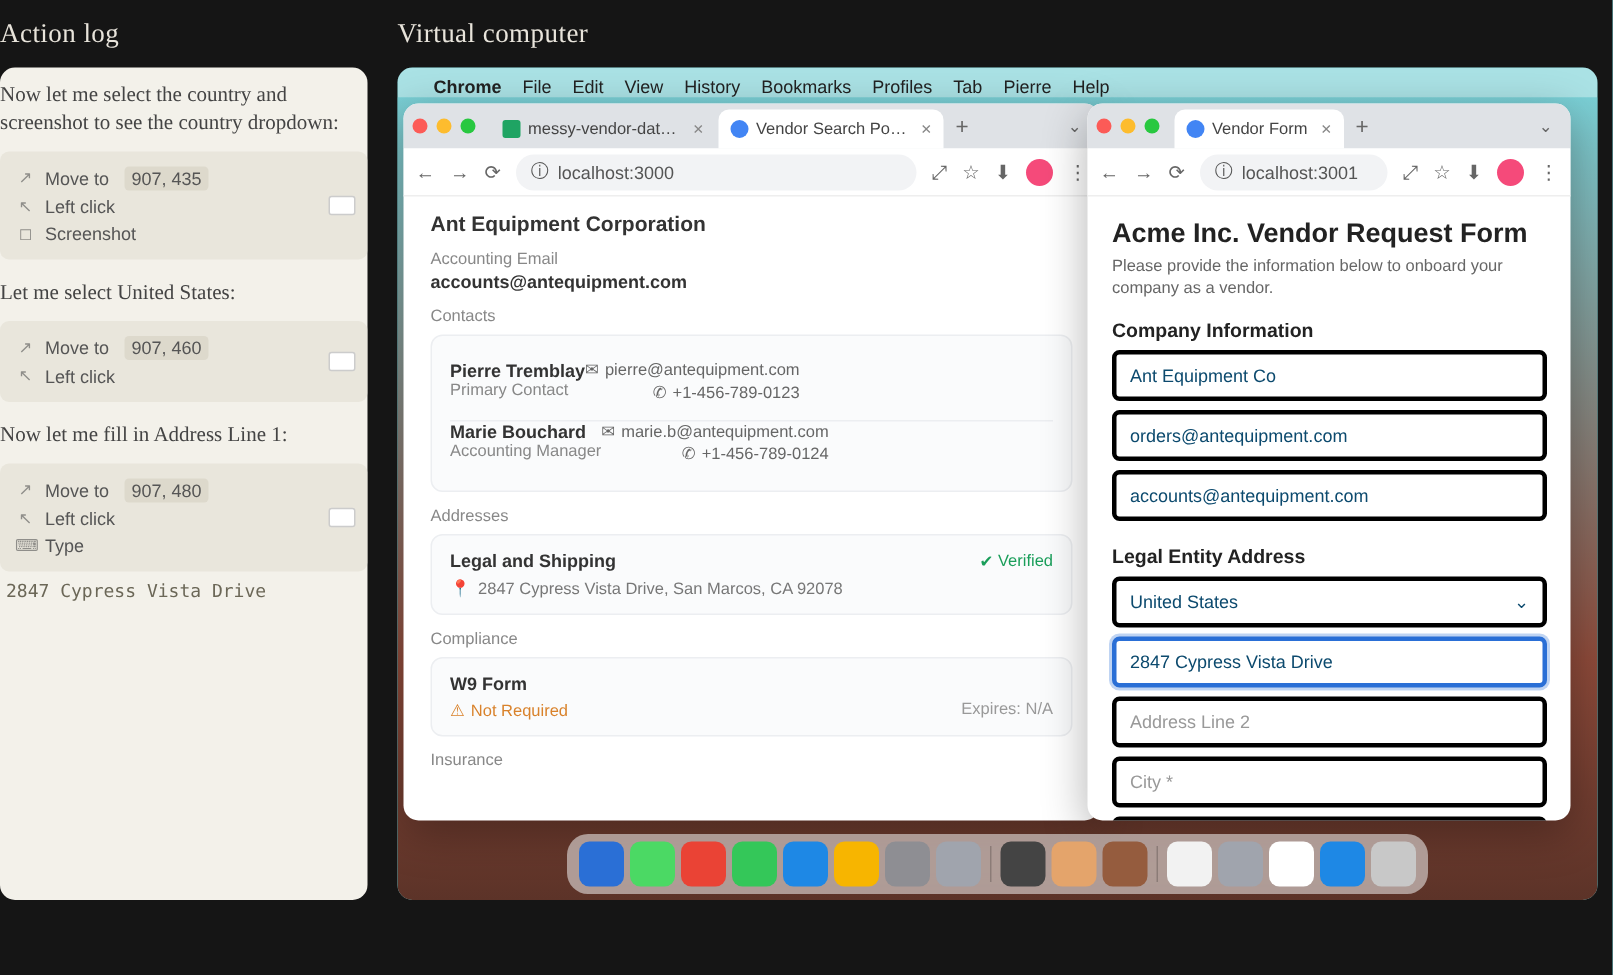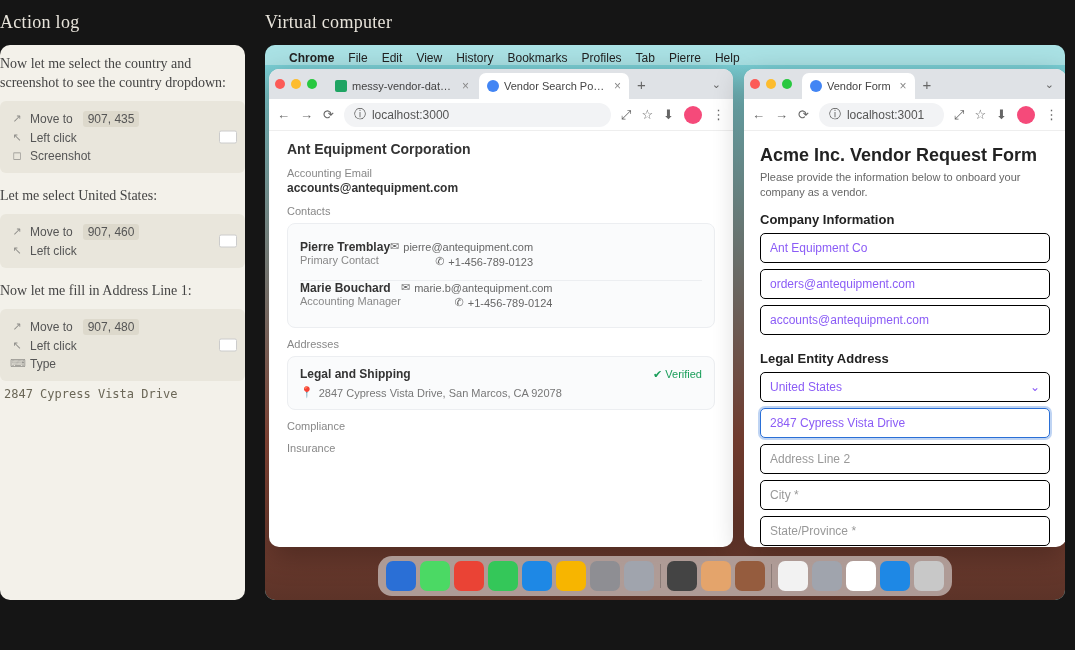--- a/index.html
+++ b/index.html
@@ -29,21 +29,21 @@
 .menubar { height: 20px; background: rgba(255,255,255,0.35); display: flex; align-items: flex-end; padding: 0 10px; font-size: 12px; font-weight: 600; gap: 14px; color: #222; }
 .menubar .apple { font-size: 12px; }
 .menubar span { font-weight: 400; }
 .menubar .app { font-weight: 700; }
 
 .desktop { position: relative; height: calc(100% - 20px); background: linear-gradient(180deg, #7acfd5 0%, #8d4a3a 70%, #5c3328 100%); }
 
 
 .win { position: absolute; background: #fff; border-radius: 10px; box-shadow: 0 8px 30px rgba(0,0,0,0.3); overflow: hidden; display: flex; flex-direction: column; }
 .win-left { left: 4px; top: 4px; width: 464px; height: 478px; }
-.win-right { left: 479px; top: 4px; width: 322px; height: 478px; }
+.win-right { left: 460px; top: 4px; width: 322px; height: 478px; }
 
 
 .tabstrip { height: 30px; background: #dfe2e6; display: flex; align-items: center; padding: 0 6px; gap: 2px; }
 .trafficlights { display: flex; gap: 6px; margin-right: 8px; }
 .tl { width: 10px; height: 10px; border-radius: 50%; }
 .tl.r { background: #fc5b57; } .tl.y { background: #fdbc2e; } .tl.g { background: #28c840; }
 .tab { display: flex; align-items: center; gap: 5px; background: #fff; border-radius: 7px 7px 0 0; padding: 0 8px; height: 26px; margin-top: 4px; font-size: 11px; color: #444; max-width: 150px; }
 .tab.inactive { background: transparent; }
 .tab .favicon { width: 12px; height: 12px; border-radius: 2px; flex-shrink: 0; }
 .tab .fx { background: #1fa463; }
@@ -82,21 +82,21 @@
 .comp-card { background: #fafbfc; border: 1px solid #eceef1; border-radius: 8px; padding: 10px 12px; margin-top: 6px; display: flex; flex-direction: column; gap: 4px; }
 .comp-row { display: flex; justify-content: space-between; font-size: 11px; }
 .comp-row .nr { color: #d9822b; display: flex; align-items: center; gap: 4px; }
 .comp-row .exp { color: #999; }
 
 
 .form-page { flex: 1; overflow: auto; padding: 14px 16px; font-size: 12px; color: #222; }
 .form-page h2 { font-size: 18px; font-weight: 700; margin-bottom: 4px; }
 .form-page .sub { color: #666; font-size: 11px; line-height: 1.35; margin-bottom: 12px; }
 .form-page h4 { font-size: 13px; font-weight: 700; margin: 10px 0 6px; }
-.fin { width: 100%; border: 1px solid #000000; border-radius: 5px; padding: 7px 9px; font-size: 12px; margin-bottom: 6px; color: #8b5cf6; background: #fff; }
+.fin { width: 100%; border: 3px solid #000000; border-radius: 5px; padding: 7px 9px; font-size: 12px; margin-bottom: 6px; color: #0c4a6e; background: #fff; }
 .fin::placeholder { color: #999; }
 .fin.select { display: flex; justify-content: space-between; align-items: center; }
 .fin.focus { border-color: #2a6fd6; box-shadow: 0 0 0 2px rgba(42,111,214,0.3); }
 
 
 .dock { position: absolute; bottom: 4px; left: 50%; transform: translateX(-50%); background: rgba(240,240,240,0.55); border-radius: 14px; padding: 5px 8px; display: flex; gap: 4px; backdrop-filter: blur(6px); }
 .dock .di { width: 30px; height: 30px; border-radius: 7px; }
 .dock .sep { width: 1px; background: rgba(0,0,0,0.2); margin: 3px 2px; }
 </style>
 </head>
@@ -273,20 +273,30 @@
                     <span>Verified</span>
                   </span>
               </div>
               <div class="addr-line">
                   <span>📍</span>
                   <span>2847 Cypress Vista Drive, San Marcos, CA 92078</span>
                 </div>
             </div>
 
             <div class="sec-label">Compliance</div>
+            <div class="comp-card">
+              <strong>W9 Form</strong>
+              <div class="comp-row">
+                <span class="nr">
+                    <span>⚠</span>
+                    <span>Not Required</span>
+                  </span>
+                <span class="exp">Expires: N/A</span>
+              </div>
+            </div>
 
             <div class="sec-label">Insurance</div>
           </div>
         </div>
 
         <div class="win win-right">
           <div class="tabstrip">
             <div class="trafficlights">
               <div class="tl r"></div>
               <div class="tl y"></div>

